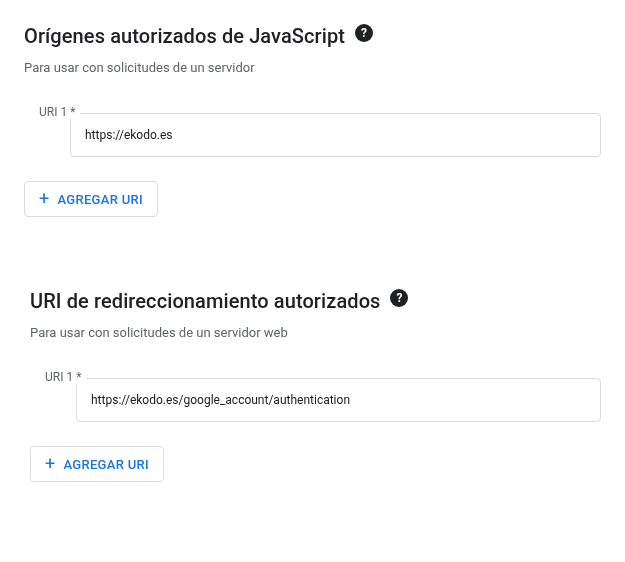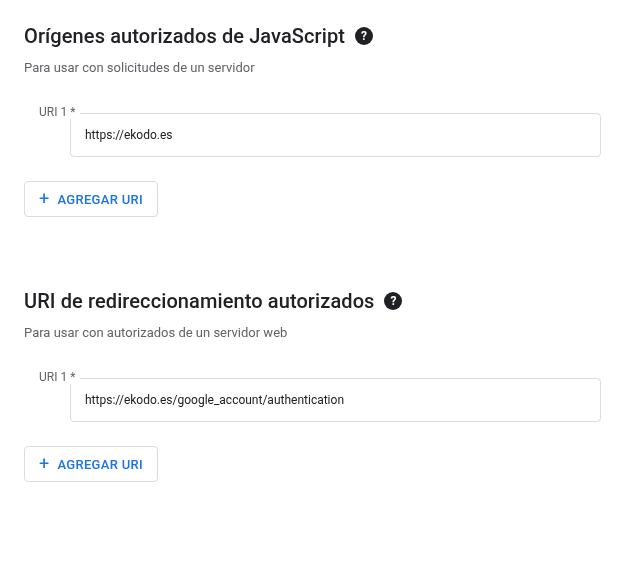--- a/index.html
+++ b/index.html
@@ -11,24 +11,25 @@
       font-family: 'Google Sans', Roboto, Arial, sans-serif;
       background: #fff;
       padding: 24px;
       width: 625px;
     }
     .section {
       margin-bottom: 72px;
     }
     .section:last-child {
       margin-bottom: 24px;
+      margin-left: 6px;
     }
     .section-header {
       display: flex;
-      align-items: center;
+      align-items: flex-start;
       gap: 10px;
       margin-bottom: 12px;
     }
     .section-title {
       font-size: 20px;
       font-weight: 500;
       color: #202124;
       letter-spacing: 0.1px;
     }
     .help-icon {
@@ -111,21 +112,21 @@
     <span class="plus-icon">+</span>
     <span>AGREGAR URI</span>
   </button>
 </div>
 
 <div class="section">
   <div class="section-header">
     <h2 class="section-title">URI de redireccionamiento autorizados</h2>
     <span class="help-icon">?</span>
   </div>
-  <p class="section-description">Para usar con autorizados de un servidor web</p>
+  <p class="section-description">Para usar con solicitudes de un servidor web</p>
   <div class="input-wrapper">
     <label class="input-label">URI 1 *</label>
     <input type="text" class="input-field" value="https://ekodo.es/google_account/authentication" style="">
   </div>
   <button class="add-button">
     <span class="plus-icon">+</span>
     <span>AGREGAR URI</span>
   </button>
 </div>
 

